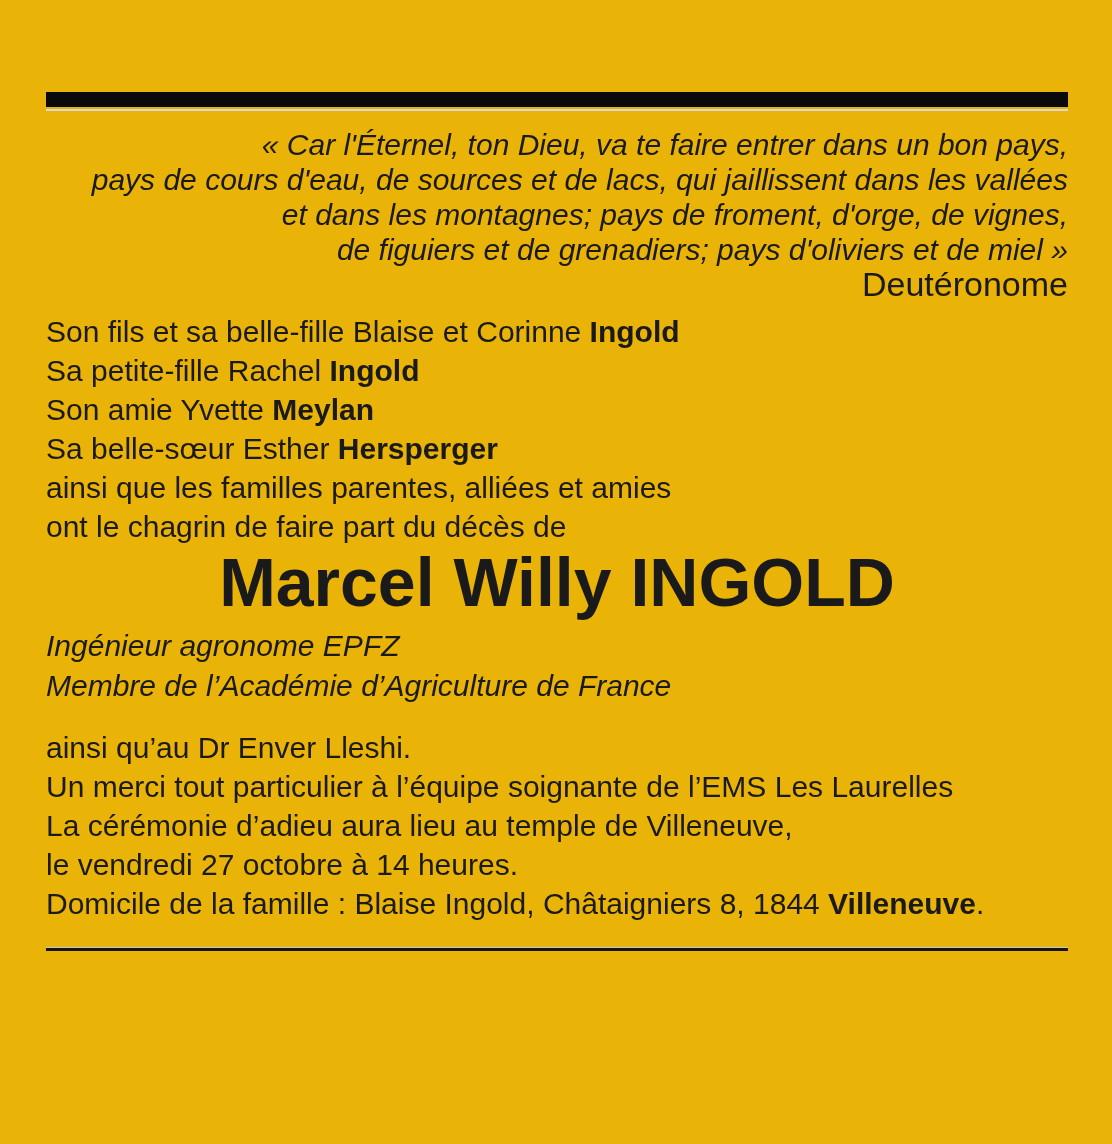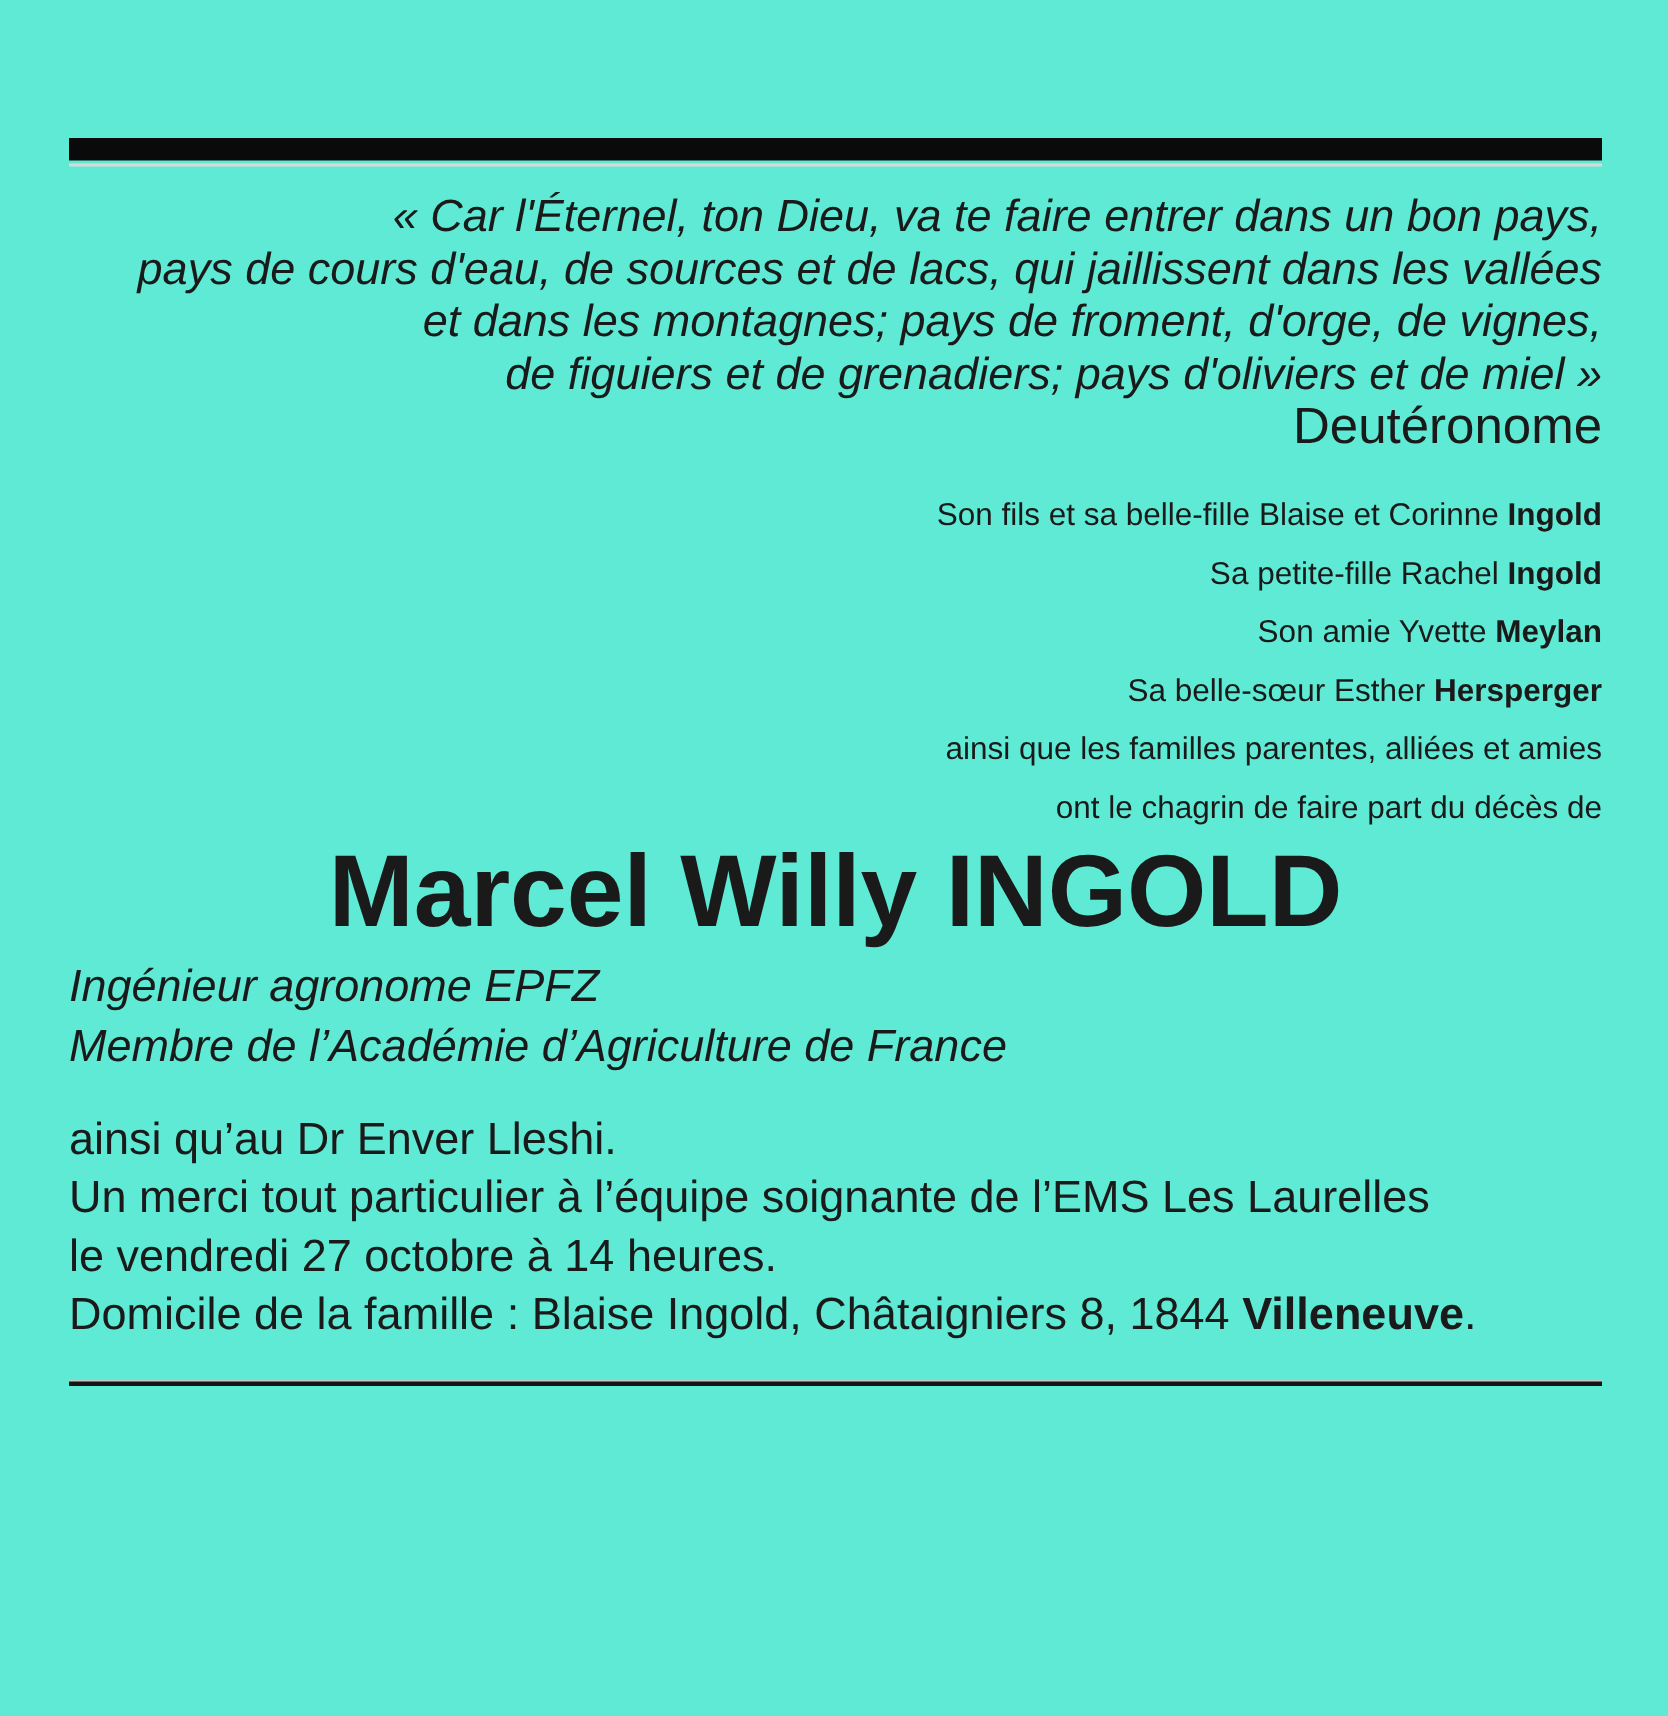--- a/index.html
+++ b/index.html
@@ -5,44 +5,43 @@
   html, body { margin: 0; padding: 0; background: #ffffff; }
   body {
     width: 1112px; height: 1144px; overflow: hidden;
     font-family: "Liberation Sans", "DejaVu Sans", sans-serif;
   }
   .page {
     box-sizing: border-box;
     width: 1112px; height: 1144px;
     padding: 92px 44px 0 46px;
     color: #1a1a1a;
-    background: #5eead4;
+    background: #eab308;
   }
   .top-bar { height: 15px; background: #0a0a0a; }
   .top-bar-shadow { height: 2px; background: #d9d9d9; margin-top: 2px; }
 
   .quote {
     margin-top: 16px;
     text-align: right;
     font-style: italic;
     font-size: 30px;
     line-height: 35px;
   }
   .quote-attr {
     text-align: right;
     font-style: normal;
     font-size: 34px;
     line-height: 35px;
   }
 
   .family {
-    margin-top: 22px;
-    font-size: 21px;
+    margin-top: 10px;
+    font-size: 30px;
     line-height: 39px;
-    text-align: right;
   }
 
   .name {
     text-align: center;
     font-weight: bold;
     font-size: 68px;
     line-height: 72px;
   }
 
   .credentials {
@@ -105,20 +104,21 @@
   <div class="name">Marcel Willy INGOLD</div>
 
   <div class="credentials">
       <div class="text-line">Ingénieur agronome EPFZ</div>
       <div class="text-line">Membre de l’Académie d’Agriculture de France</div>
     </div>
 
   <div class="details">
       <div class="text-line"><span>ainsi qu’au Dr Enver Lleshi.</span></div>
       <div class="text-line"><span>Un merci tout particulier à l’équipe soignante de l’EMS Les Laurelles</span></div>
+      <div class="text-line"><span>La cérémonie d’adieu aura lieu au temple de Villeneuve,</span></div>
       <div class="text-line"><span>le vendredi 27 octobre à 14 heures.</span></div>
       <div class="text-line"><span>Domicile de la famille : Blaise Ingold, Châtaigniers 8, 1844 </span><span class="bold">Villeneuve</span><span>.</span></div>
     </div>
 
 
   <div class="bottom-rule"></div>
 
 </div>
 
 </body></html>

